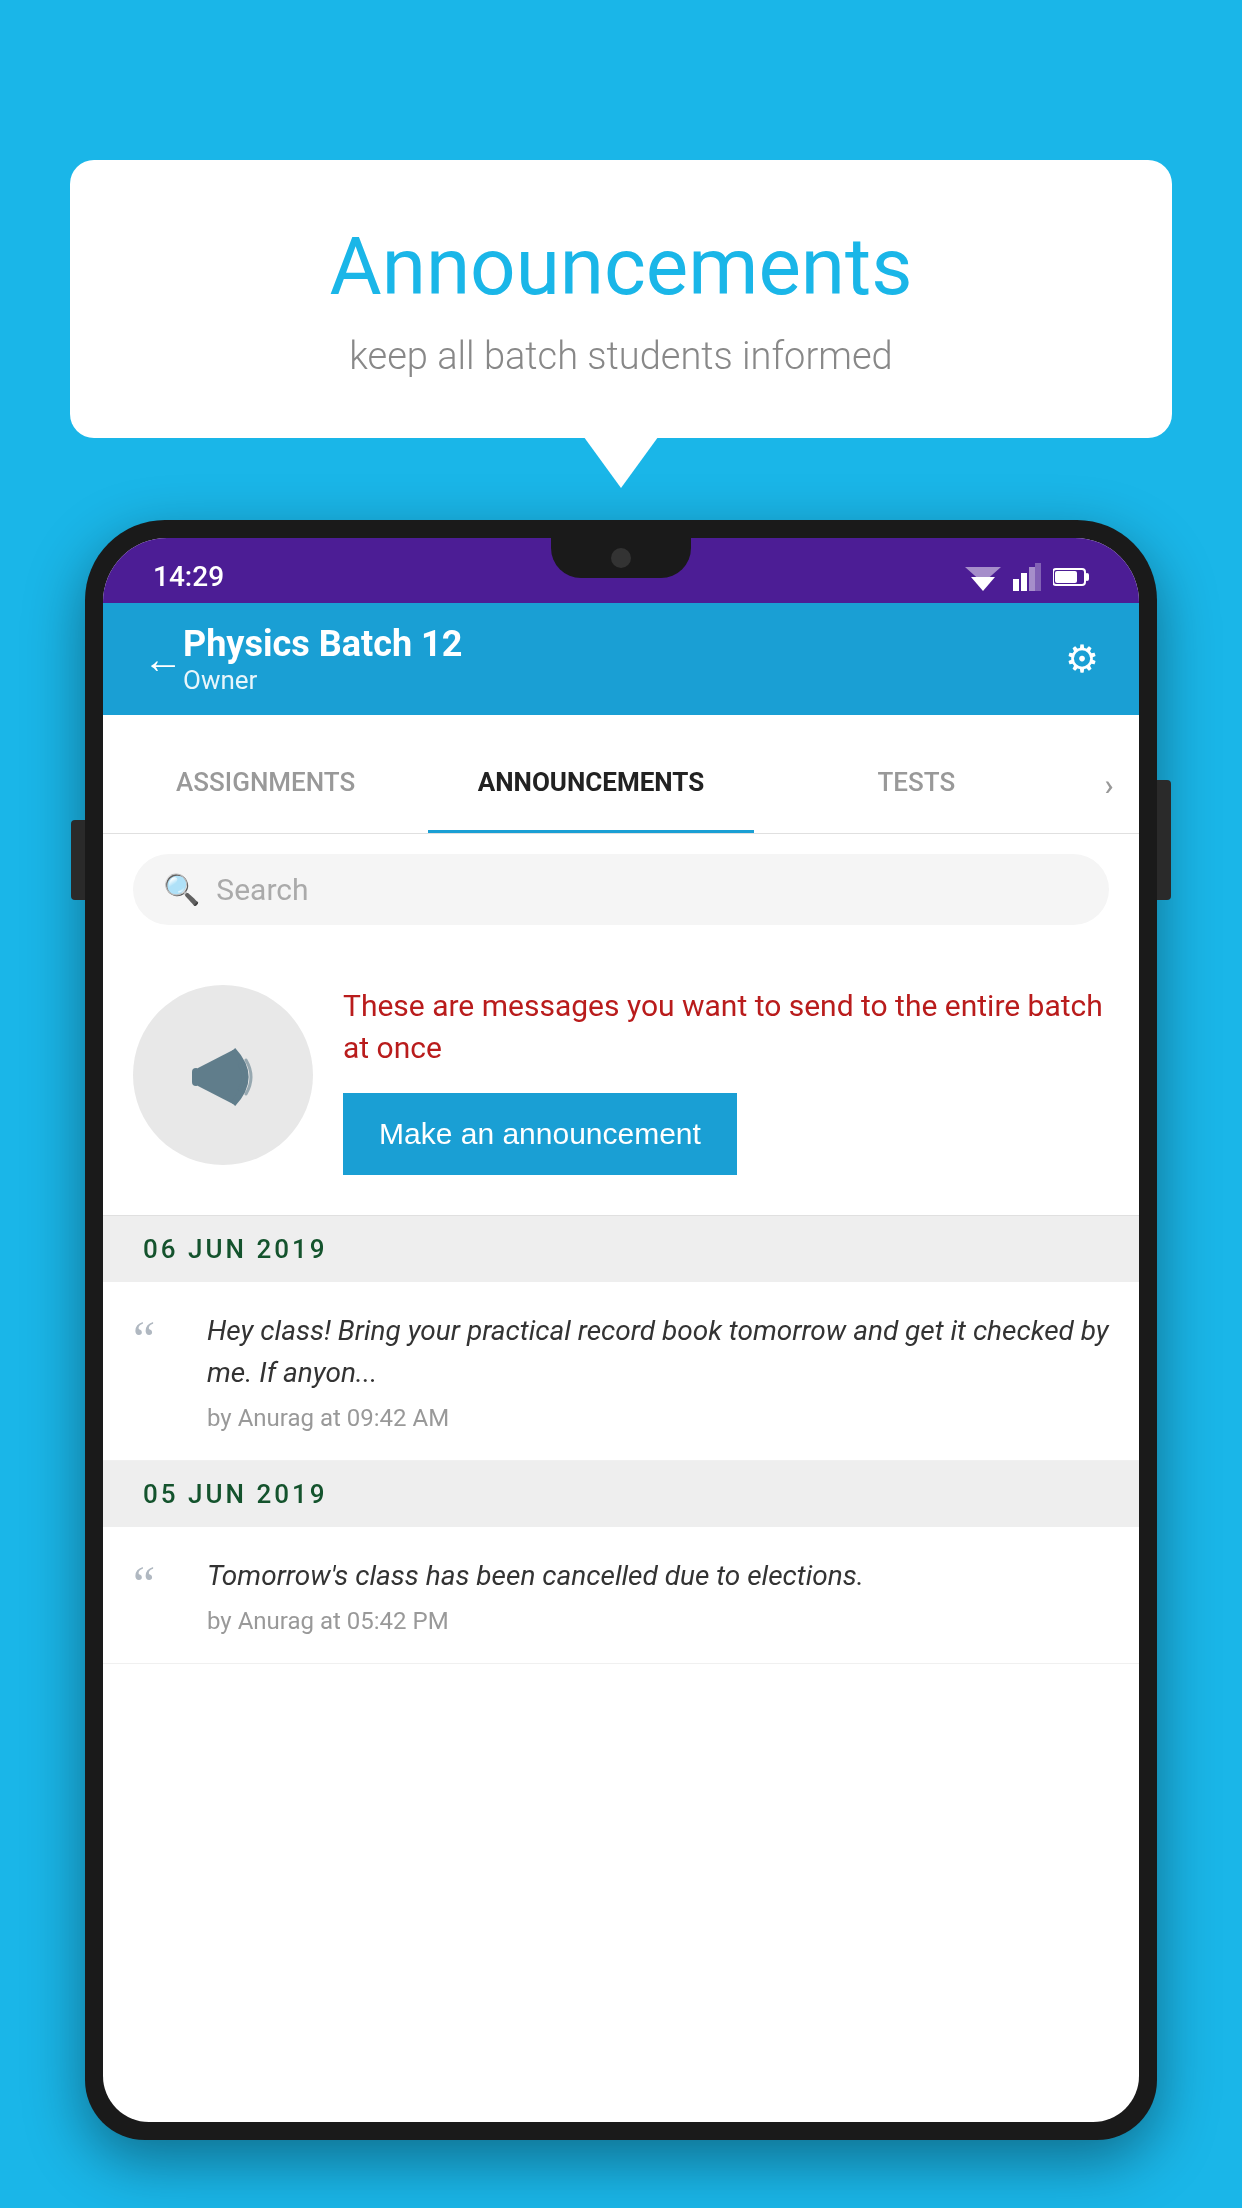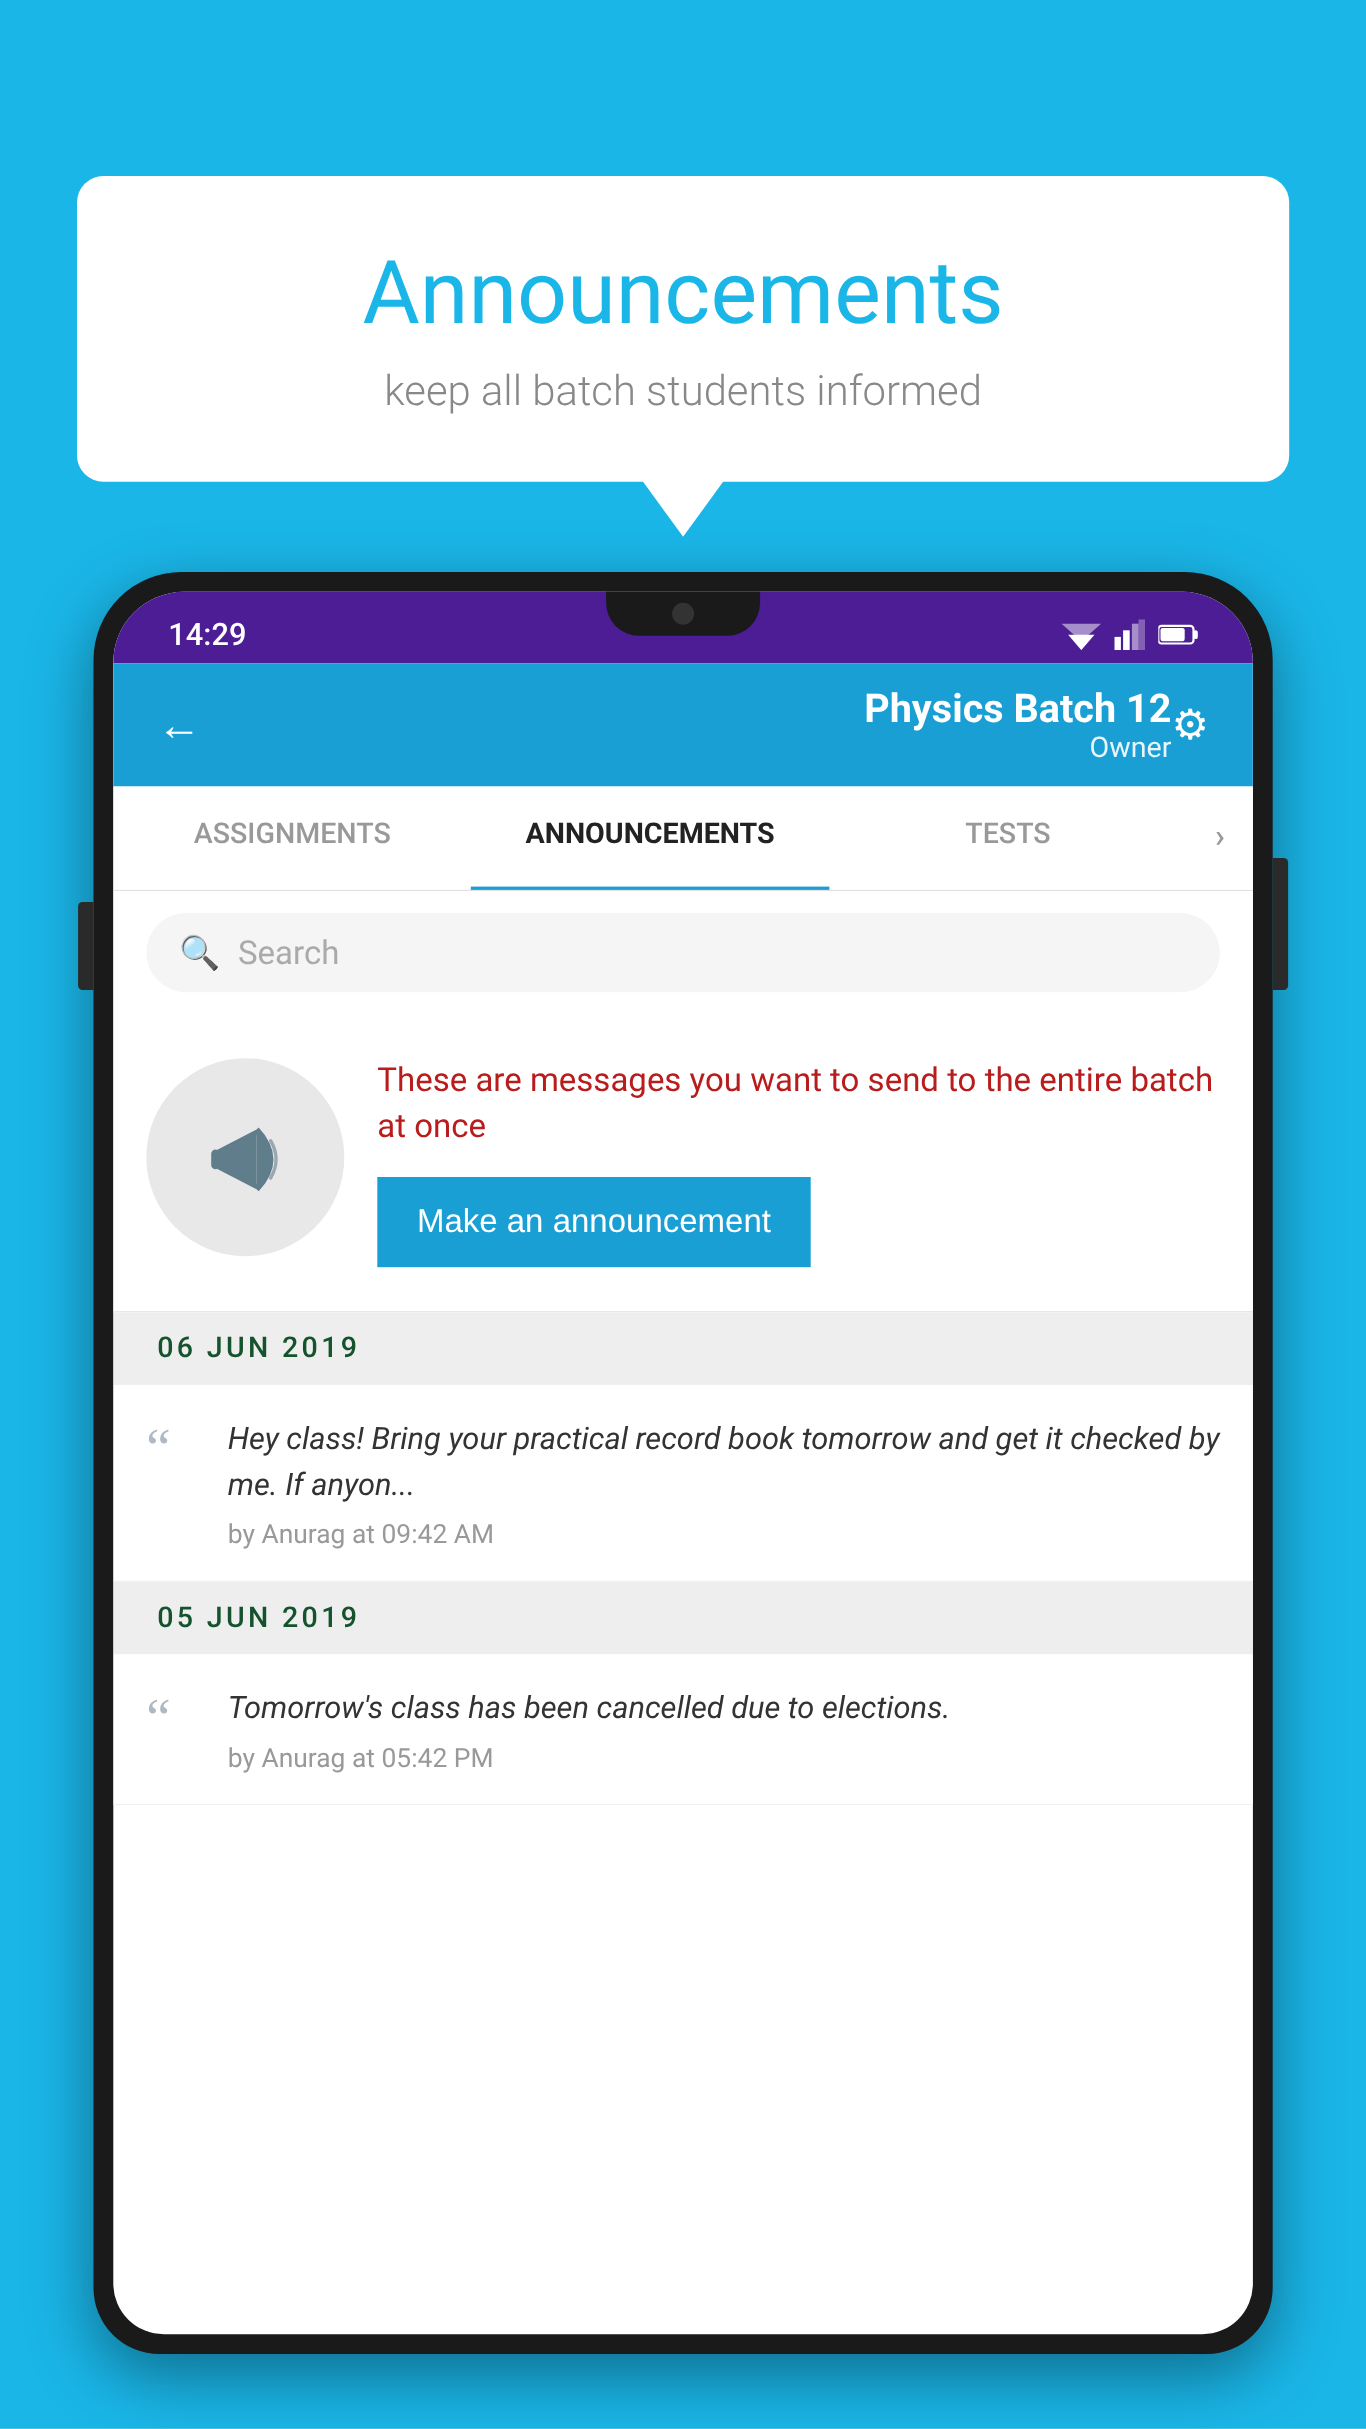--- a/index.html
+++ b/index.html
@@ -170,21 +170,21 @@
       flex-shrink: 0;
     }
 
     .header-back {
       color: white;
       font-size: 40px;
       cursor: pointer;
     }
 
     .header-title-section {
-      text-align: right;
+      text-align: left;
       flex: 1;
     }
 
     .header-title {
       color: white;
       font-size: 36px;
       font-weight: 700;
     }
 
     .header-subtitle {
@@ -207,20 +207,21 @@
 
     .tab-item {
       flex: 1;
       text-align: center;
       padding: 28px 20px;
       font-size: 26px;
       font-weight: 500;
       color: #999;
       border-bottom: 3px solid transparent;
       cursor: pointer;
+      margin-top: 24px;
     }
 
     .tab-item.active {
       color: #222;
       border-bottom: 3px solid #1a9fd4;
       font-weight: 700;
     }
 
     .tab-item.more {
       flex: 0 0 60px;

